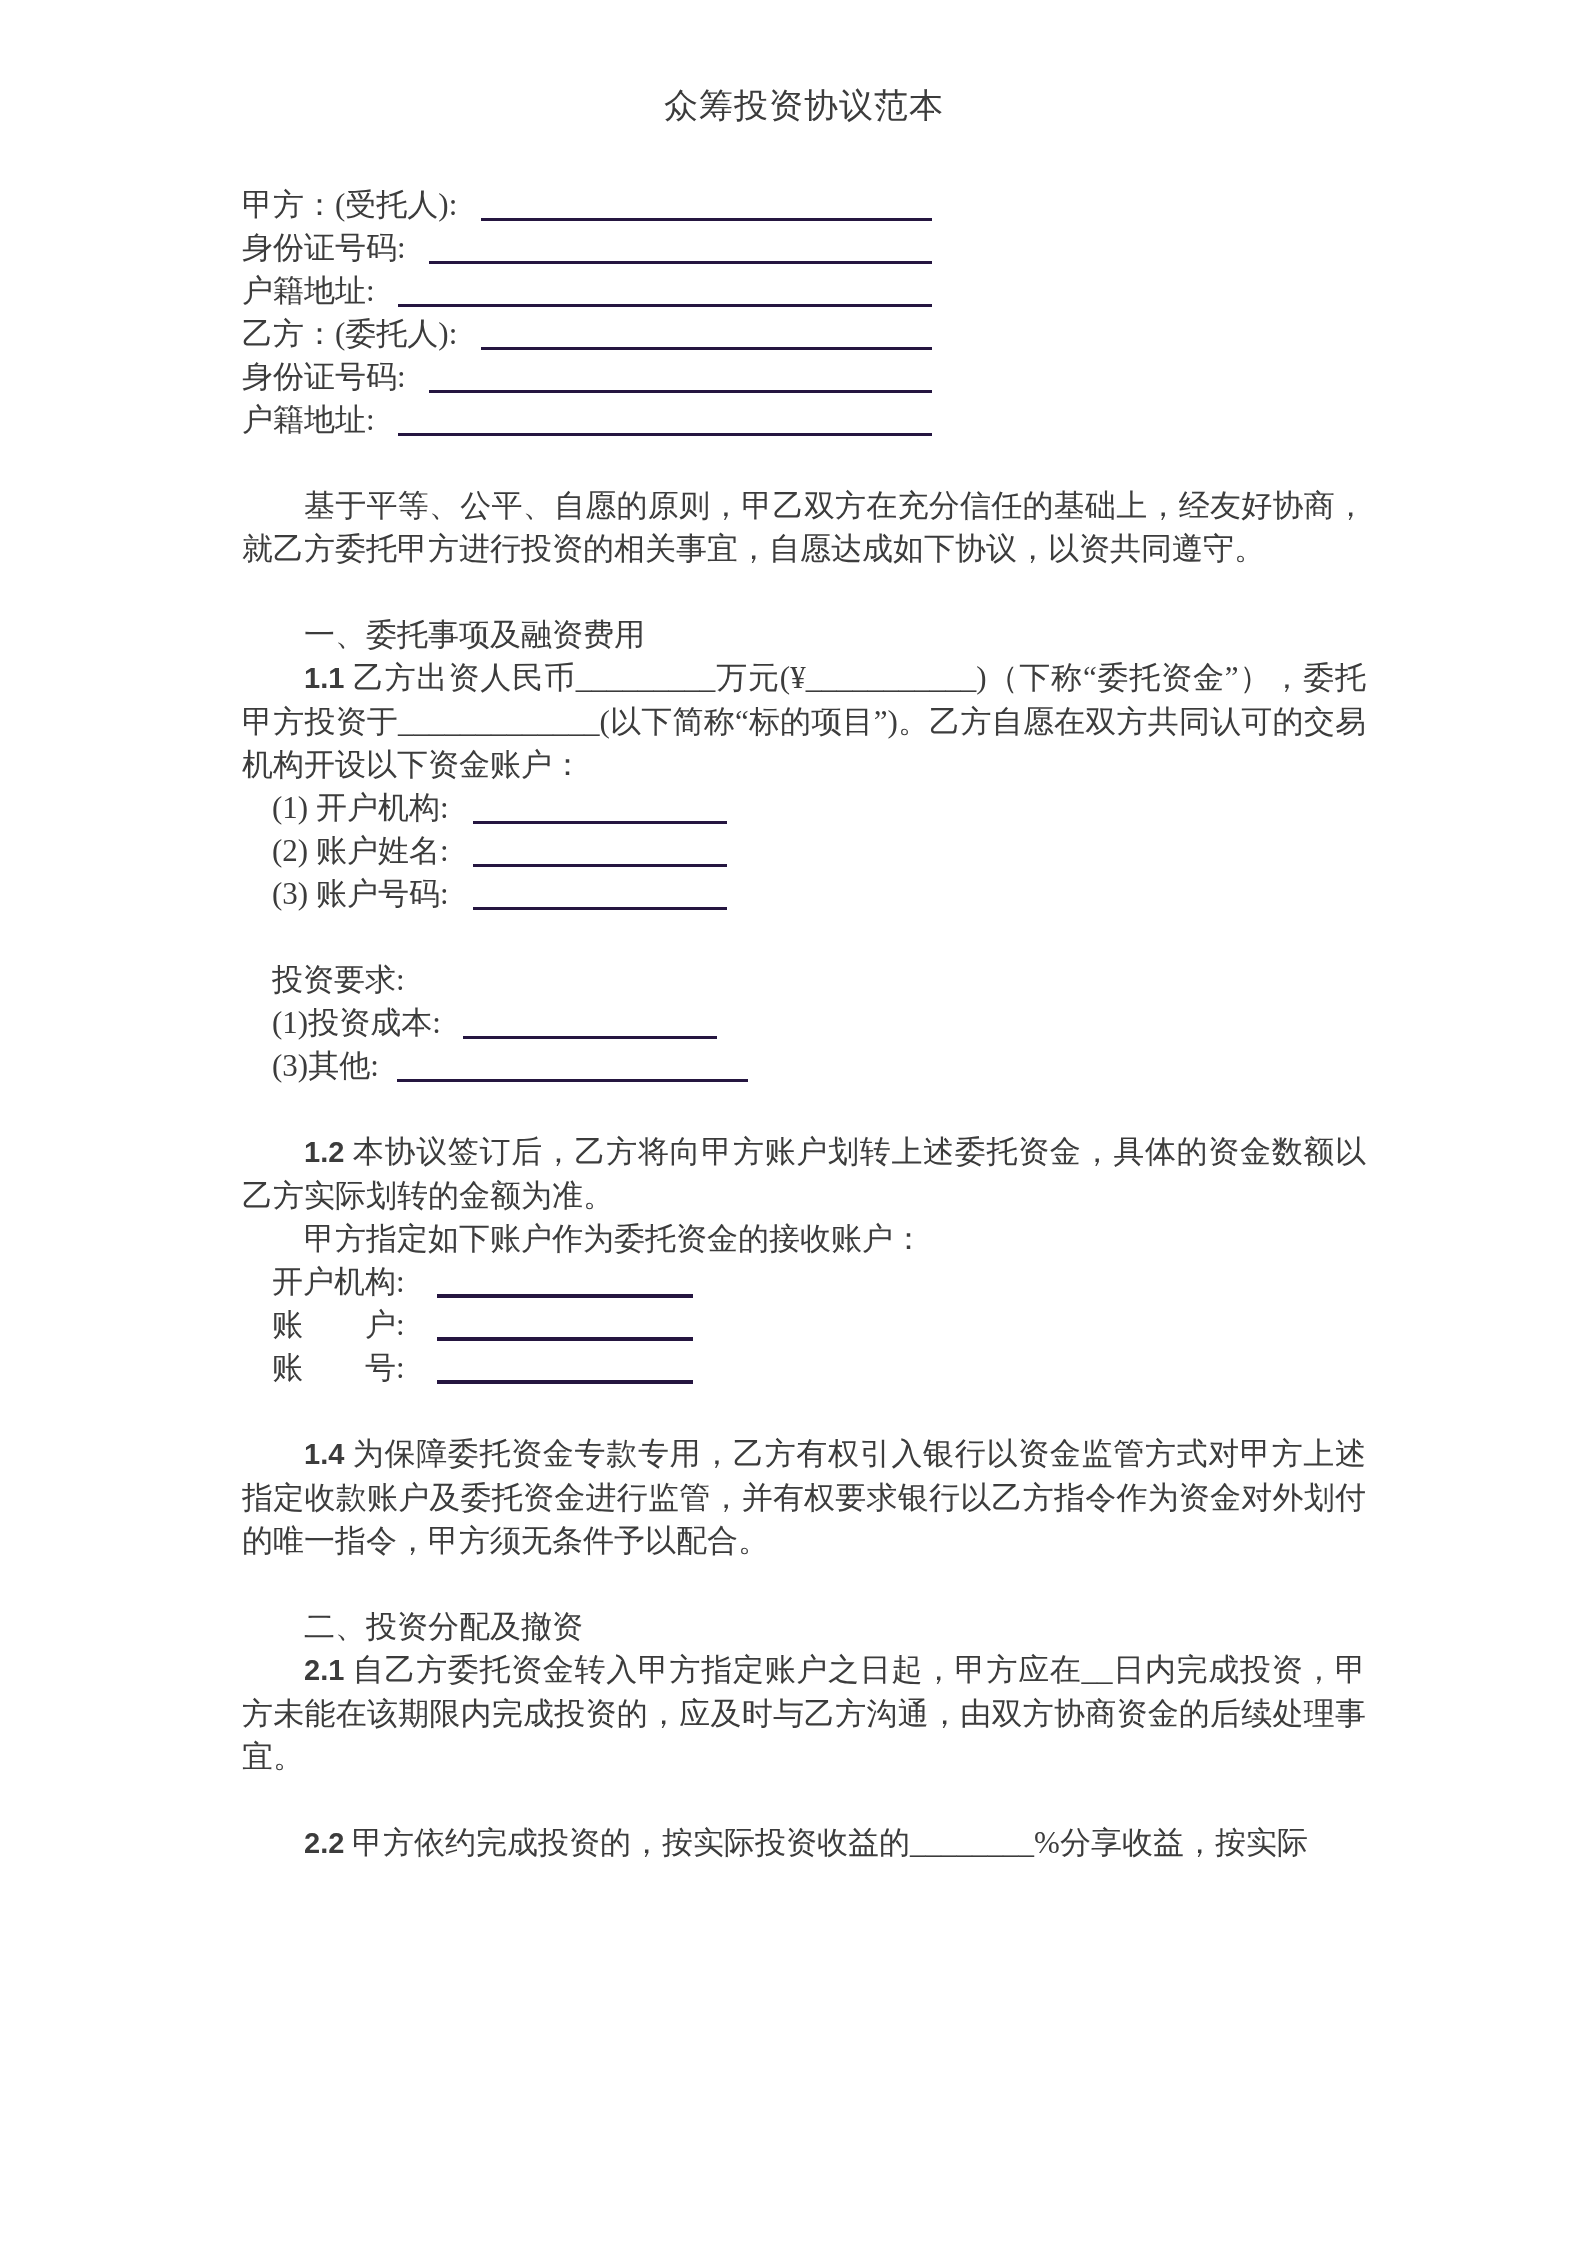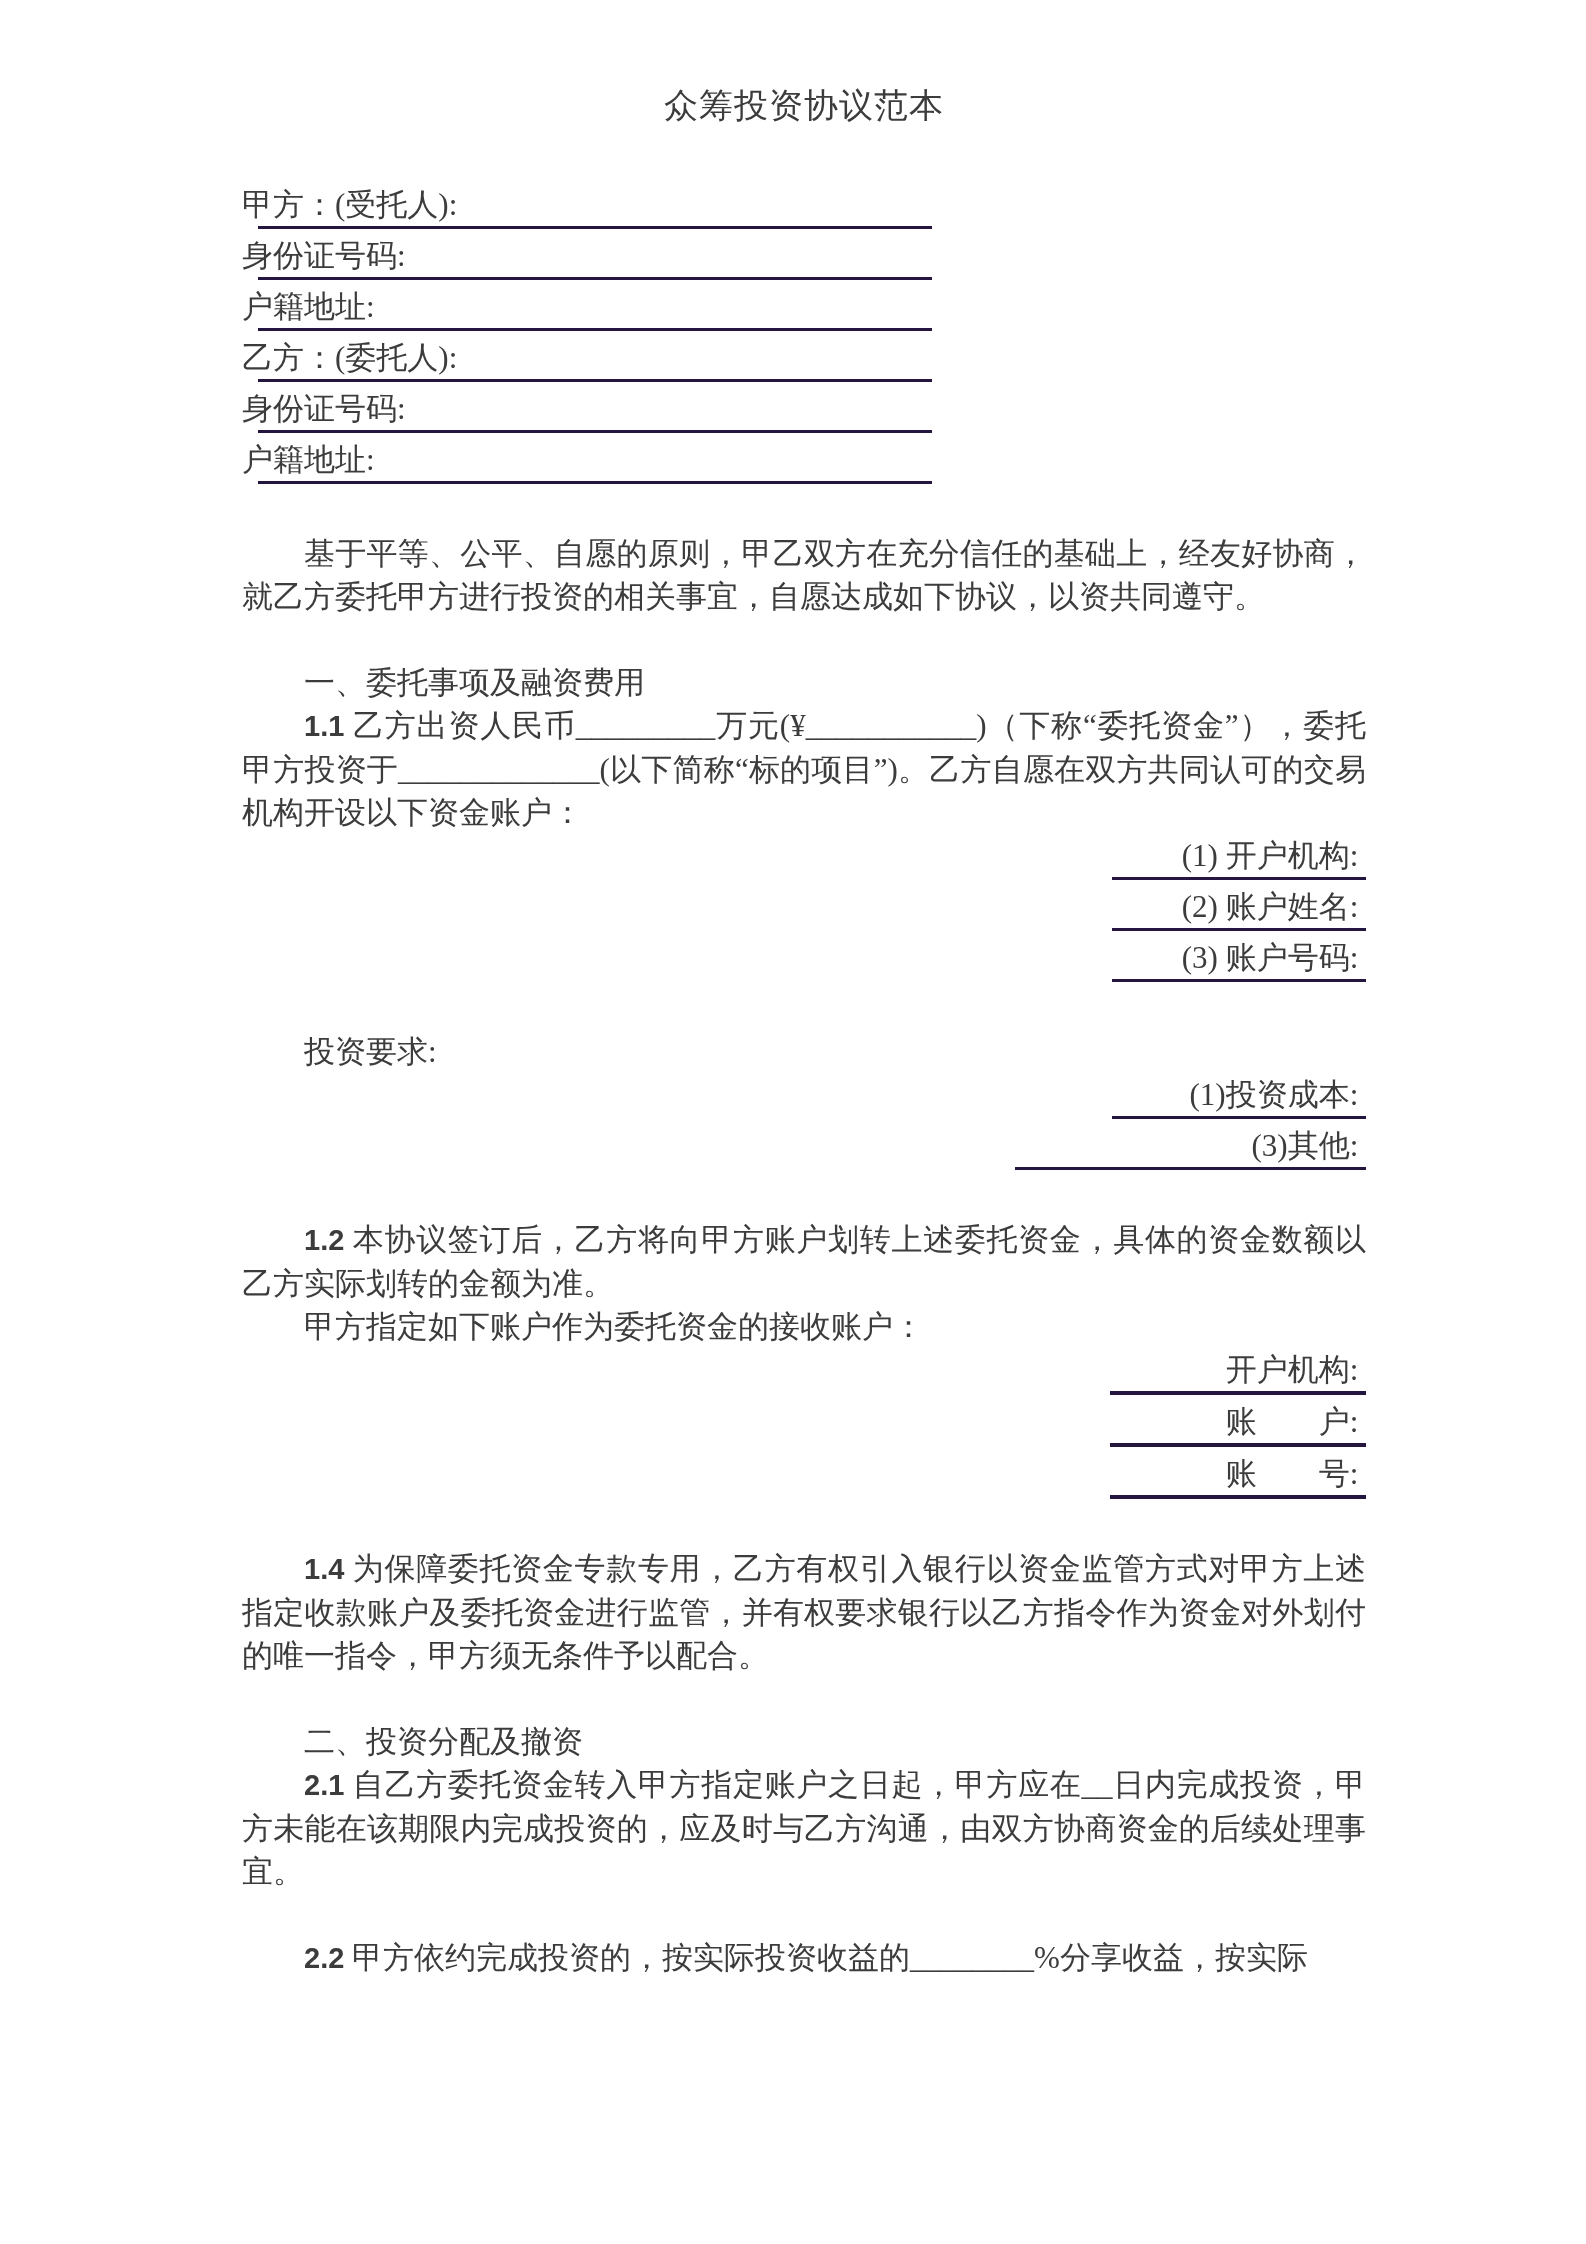--- a/index.html
+++ b/index.html
@@ -20,31 +20,31 @@
     text-align:center;
     font-size:34px;
     line-height:43px;
     margin:0 0 56px 0;
     font-weight:normal;
     letter-spacing:1px;
   }
   p{margin:0;text-align:justify;}
   .indent{text-indent:62px;}
   .gap{margin-top:43px;}
-  .row{display:flex;align-items:stretch;flex-direction:column;}
+  .row{display:flex;align-items:stretch;}
   .row .lbl{white-space:pre;flex:none;}
   .fill{
     border-bottom:3px solid #251640;
     margin-bottom:5px;
   }
   
   .party-row{width:690px;}
   .party-row .fill{flex:1;margin-left:16px;}
   
-  .ind-row{margin-left:62px;align-items:flex-end;}
+  .ind-row{margin-left:30px;align-items:flex-end;}
   .acc-row .fill{flex:none;width:254px;margin-left:17px;}
   .req-row .fill{flex:none;width:254px;margin-left:14px;}
   .req-row.req-other .fill{width:351px;margin-left:10px;}
   .recv-row .fill{flex:none;width:256px;margin-left:25px;border-bottom-width:4px;}
   .num{
     font-family:"Liberation Sans","DejaVu Sans",sans-serif;
     font-weight:bold;
     font-size:29px;
   }
   .section-heading{font-weight:normal;}

